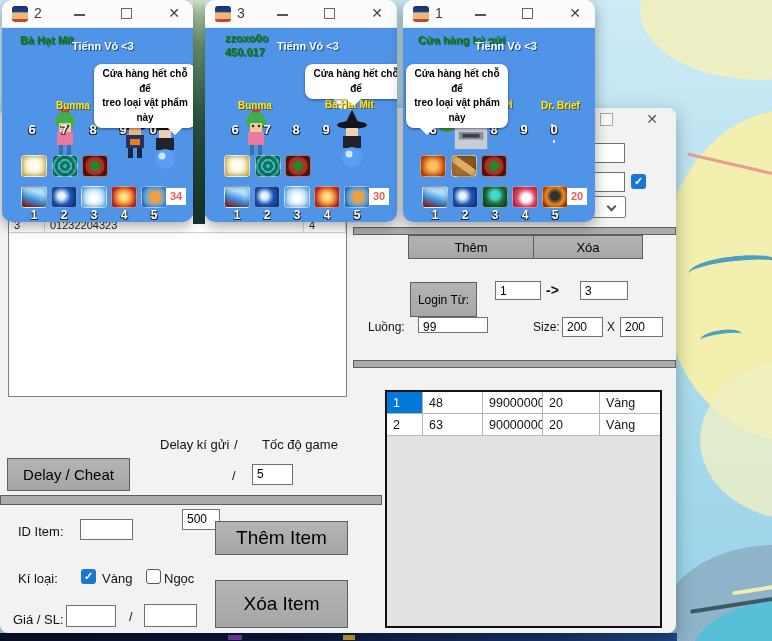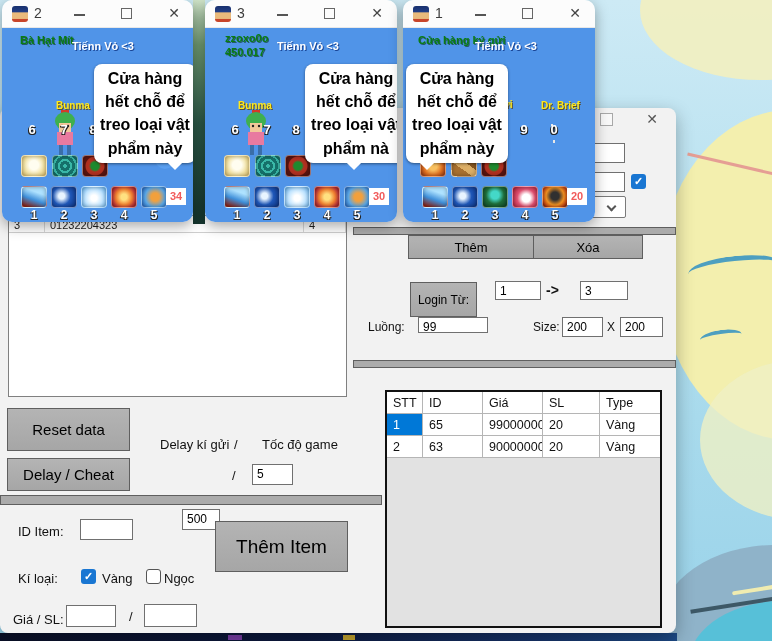--- a/index.html
+++ b/index.html
@@ -36,21 +36,21 @@
   .lb-row { display:grid; grid-template-columns:36px 259px auto; height:17px; border-bottom:1px solid #cfcfcf; font-size:11px; color:#222;}
   .lb-row > div { border-right:1px solid #d8d8d8; padding:3px 0 0 5px; overflow:hidden; }
 
   .btn { position:absolute; display:flex; align-items:center; justify-content:center;
          background:linear-gradient(180deg,#b4b4b4,#a6a6a6); border:1px solid #5f5f5f; color:#000; cursor:default;}
   .btn-reset { left:7px; top:300px; width:123px; height:43px; font-size:15px;}
   .btn-delay { left:7px; top:350px; width:123px; height:33px; font-size:15px;}
   .btn-them  { left:408px; top:127px; width:126px; height:24px; font-size:13px;}
   .btn-xoa   { left:533px; top:127px; width:110px; height:24px; font-size:13px;}
   .btn-login { left:410px; top:174px; width:67px; height:35px; font-size:12px;}
-  .btn-themitem { left:215px; top:413px; width:133px; height:51px; font-size:19px;}
+  .btn-themitem { left:215px; top:413px; width:133px; height:34px; font-size:19px;}
   .btn-xoaitem  { left:215px; top:472px; width:133px; height:48px; font-size:19px;}
 
   .lbl { position:absolute; font-size:13px; color:#111; white-space:nowrap;}
   .inp { position:absolute; background:#fff; border:1px solid #707070; font-size:12px; color:#000; padding:2px 0 0 4px; overflow:hidden;}
 
   .divider { position:absolute; background:#ababab; border:1px solid #5f5f5f; }
   .div-left { left:0; top:387px; width:382px; height:10px; }
   .div-a { left:353px; top:119px; width:323px; height:8px; }
   .div-b { left:353px; top:252px; width:323px; height:8px; }
 
@@ -83,21 +83,21 @@
   .gw-x { position:absolute; left:163px; top:4px; width:18px; height:18px; color:#444; font-size:14px; text-align:center; line-height:19px;}
   .gw-body { position:relative; height:194px; background:#5094e8; }
 
   .gname { position:absolute; font-size:11px; font-weight:bold; color:#0a7d12;
            text-shadow:1px 1px 0 rgba(0,40,0,.55); z-index:5; white-space:nowrap;}
   .pname { position:absolute; font-size:11px; font-weight:bold; color:#fff;
            text-shadow:1px 1px 0 rgba(20,60,140,.9); z-index:5; white-space:nowrap;}
   .ylabel { position:absolute; font-size:10px; font-weight:bold; color:#ffe81a;
             text-shadow:1px 1px 0 rgba(90,60,0,.8); z-index:5; white-space:nowrap;}
   .tip { position:absolute; top:36px; width:102px; background:#fff; border-radius:8px; padding:3px 5px;
-         font-size:16px; font-weight:bold; color:#000; text-align:center; line-height:1.45; z-index:10;
+         font-size:10px; font-weight:bold; color:#000; text-align:center; line-height:1.45; z-index:10;
          box-shadow:0 1px 3px rgba(0,0,0,.45);}
   .tip::after { content:""; position:absolute; bottom:-5px; width:10px; height:10px; background:#fff; transform:rotate(45deg);}
   .tip-tail-right::after { right:16px; }
   .tip-tail-left::after { left:16px; }
   .tip-tail-mid::after { left:44px; }
 
   .cnum { position:absolute; top:94px; width:14px; text-align:center; font-size:13px; font-weight:bold; color:#fff;
           text-shadow:1px 1px 0 #222,-1px 1px 0 #222; z-index:5;}
   .slotnum { position:absolute; top:180px; width:26px; text-align:center; font-size:12px; font-weight:bold; color:#fff;
              text-shadow:1px 1px 0 #222,-1px 1px 0 #222; z-index:5;}
@@ -149,21 +149,20 @@
     <div class="mf-close">✕</div>
 
     <div class="listbox">
       <div class="lb-row">
         <div>3</div>
         <div>01232204323</div>
         <div>4</div>
       </div>
     </div>
 
-    <button class="btn btn-reset">Reset data</button>
     <span class="lbl" style="left:160px;top:329px;">Delay kí gửi</span>
     <span class="lbl" style="left:234px;top:329px;">/</span>
     <span class="lbl" style="left:262px;top:329px;">Tốc độ game</span>
     <button class="btn btn-delay">Delay / Cheat</button>
     <div class="inp" style="left:182px;top:357px;width:38px;height:21px;margin-top:44px;">500</div>
     <span class="lbl" style="left:232px;top:360px;">/</span>
     <div class="inp" style="left:252px;top:356px;width:41px;height:21px;">5</div>
 
     <div class="divider div-left"></div>
 
@@ -175,20 +174,21 @@
     <span class="lbl" style="left:102px;top:463px;">Vàng</span>
     <div class="cb cb-off" style="left:146px;top:461px;"></div>
     <span class="lbl" style="left:164px;top:463px;">Ngọc</span>
 
     <span class="lbl" style="left:13px;top:504px;">Giá / SL:</span>
     <div class="inp" style="left:66px;top:497px;width:50px;height:22px;"></div>
     <span class="lbl" style="left:129px;top:501px;">/</span>
     <div class="inp" style="left:144px;top:496px;width:53px;height:23px;"></div>
 
     <button class="btn btn-themitem">Thêm Item</button>
+    <button class="btn btn-xoaitem">Xóa Item</button>
 
     <div class="inp" style="left:545px;top:35px;width:80px;height:20px;"></div>
     <div class="inp" style="left:545px;top:64px;width:80px;height:20px;"></div>
     <div class="cb cb-on" style="left:631px;top:66px;">✓</div>
     <div class="combo">
         <span class="chev"></span>
       </div>
 
     <div class="divider div-a"></div>
     <button class="btn btn-them">Thêm</button>
@@ -203,29 +203,22 @@
     <div class="inp" style="left:418px;top:209px;width:70px;height:16px;">99</div>
     <span class="lbl" style="left:533px;top:212px;font-size:12px;">Size:</span>
     <div class="inp" style="left:562px;top:209px;width:41px;height:20px;">200</div>
     <span class="lbl" style="left:607px;top:212px;font-size:12px;">X</span>
     <div class="inp" style="left:620px;top:209px;width:43px;height:20px;">200</div>
 
     <div class="divider div-b"></div>
 
     <div class="gridbox">
       <div class="grow">
-        <div>STT</div>
-        <div>ID</div>
-        <div>Giá</div>
-        <div>SL</div>
-        <div>Type</div>
-      </div>
-      <div class="grow">
         <div class="cell-sel">1</div>
-        <div>65</div>
+        <div>48</div>
         <div>99000000</div>
         <div>20</div>
         <div>Vàng</div>
       </div>
       <div class="grow">
         <div>2</div>
         <div>63</div>
         <div>90000000</div>
         <div>20</div>
         <div>Vàng</div>
@@ -317,21 +310,20 @@
       <div class="gw-x">✕</div>
     </div>
     <div class="gw-body">
       <span class="gname" style="left:20px;top:4px;">zzoxo0o</span>
       <span class="gname" style="left:20px;top:18px;">450.017</span>
       <span class="pname" style="left:72px;top:12px;">Tiếnn Vỏ &lt;3</span>
       <span class="ylabel" style="left:33px;top:72px;">Bunma</span>
       <span class="ylabel" style="left:120px;top:71px;">Bà Hạt Mít</span>
       <div class="tip tip-tail-mid" style="left:100px;">
         <div>Cửa hàng hết chỗ để</div>
-        <div>treo loại vật phẩm nà</div>
       </div>
       <span class="cnum" style="left:23px;">6</span>
       <span class="cnum" style="left:55px;">7</span>
       <span class="cnum" style="left:84px;">8</span>
       <span class="cnum" style="left:114px;">9</span>
       <svg class="sprite" style="left:38px;top:82px;" width="26" height="48" viewBox="0 0 26 48">
           <rect x="9" y="0" width="8" height="5" fill="#d43a2a"></rect>
           <ellipse cx="13" cy="11" rx="10" ry="9" fill="#3faf4e"></ellipse>
           <rect x="7" y="13" width="12" height="9" fill="#f2c89a"></rect>
           <circle cx="10" cy="16" r="1.2" fill="#222"></circle>

